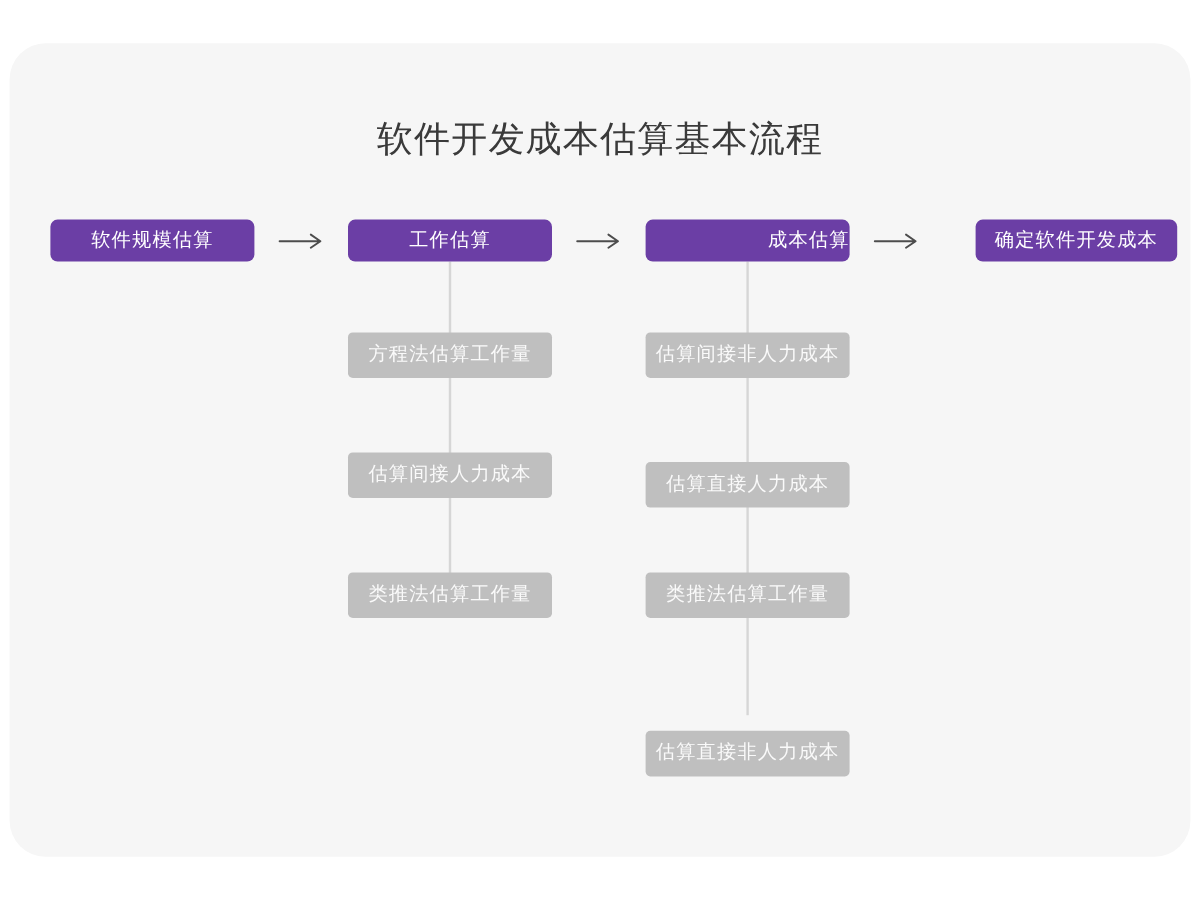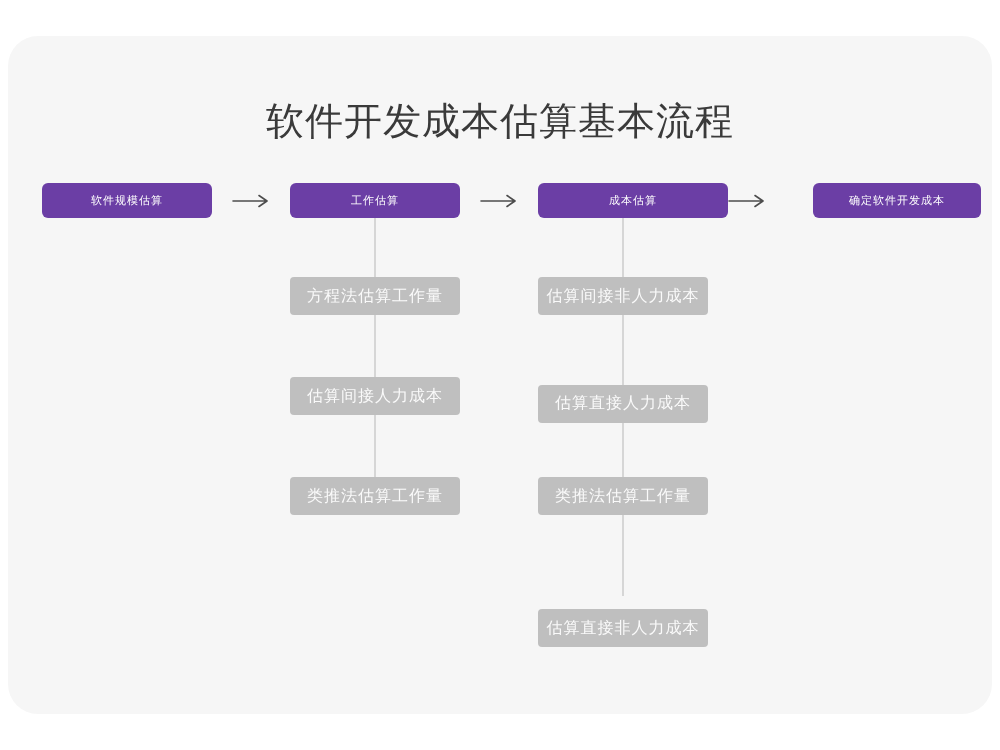--- a/index.html
+++ b/index.html
@@ -13,24 +13,24 @@
     --connector:#d6d6d6;
     --arrow:#4d4d4d;
   }
   *{margin:0;padding:0;box-sizing:border-box;}
   html,body{width:1000px;height:750px;background:var(--page-bg);
     font-family:"Liberation Sans","DejaVu Sans",sans-serif;}
   .canvas{position:relative;width:1000px;height:750px;overflow:hidden;}
   .card{position:absolute;left:8px;top:36px;width:984px;height:678px;
     background:var(--card-bg);border-radius:30px;}
   .title{position:absolute;left:0;top:96px;width:1000px;text-align:center;
-    font-size:38px;font-weight:500;letter-spacing:1px;color:var(--title-color);}
+    font-size:30px;font-weight:500;letter-spacing:1px;color:var(--title-color);}
   .stage{position:absolute;top:183px;height:35px;line-height:35px;
     background:var(--stage-bg);color:var(--stage-text);border-radius:6px;
-    font-size:11px;text-align:center;letter-spacing:1px;z-index:3;}
+    font-size:16px;text-align:center;letter-spacing:1px;z-index:3;}
   .arrow{position:absolute;top:193px;width:40px;height:16px;z-index:2;}
   .connector{position:absolute;width:2px;background:var(--connector);z-index:1;}
   .substep{position:absolute;width:170px;height:38px;line-height:38px;
     background:var(--substep-bg);color:var(--substep-text);border-radius:4px;
     font-size:16px;text-align:center;letter-spacing:1px;z-index:3;}
   .col2{left:290px;}
   .col3{left:538px;}
 </style>
 </head>
 <body>
@@ -48,21 +48,21 @@
   <svg class="arrow" style="left:231px;" viewBox="0 0 40 16">
     <path d="M2 8 H35 M28 2.5 L36 8 L28 13.5" fill="none" stroke="#4d4d4d" stroke-width="1.6" stroke-linecap="round" stroke-linejoin="round"></path>
   </svg>
 
   <div class="stage" style="left:290px;width:170px;">工作估算</div>
 
   <svg class="arrow" style="left:479px;" viewBox="0 0 40 16">
     <path d="M2 8 H35 M28 2.5 L36 8 L28 13.5" fill="none" stroke="#4d4d4d" stroke-width="1.6" stroke-linecap="round" stroke-linejoin="round"></path>
   </svg>
 
-  <div class="stage" style="left:538px;width:190px;">成本估算</div>
+  <div class="stage" style="left:538px;width:170px;text-align:right;">成本估算</div>
 
   <svg class="arrow" style="left:727px;" viewBox="0 0 40 16">
     <path d="M2 8 H35 M28 2.5 L36 8 L28 13.5" fill="none" stroke="#4d4d4d" stroke-width="1.6" stroke-linecap="round" stroke-linejoin="round"></path>
   </svg>
 
   <div class="stage" style="left:785px;width:168px;margin-left:28px;">确定软件开发成本</div>
 
   <div class="substep col2" style="top:277px;">方程法估算工作量</div>
   <div class="substep col2" style="top:377px;">估算间接人力成本</div>
   <div class="substep col3" style="top:277px;">估算间接非人力成本</div>

